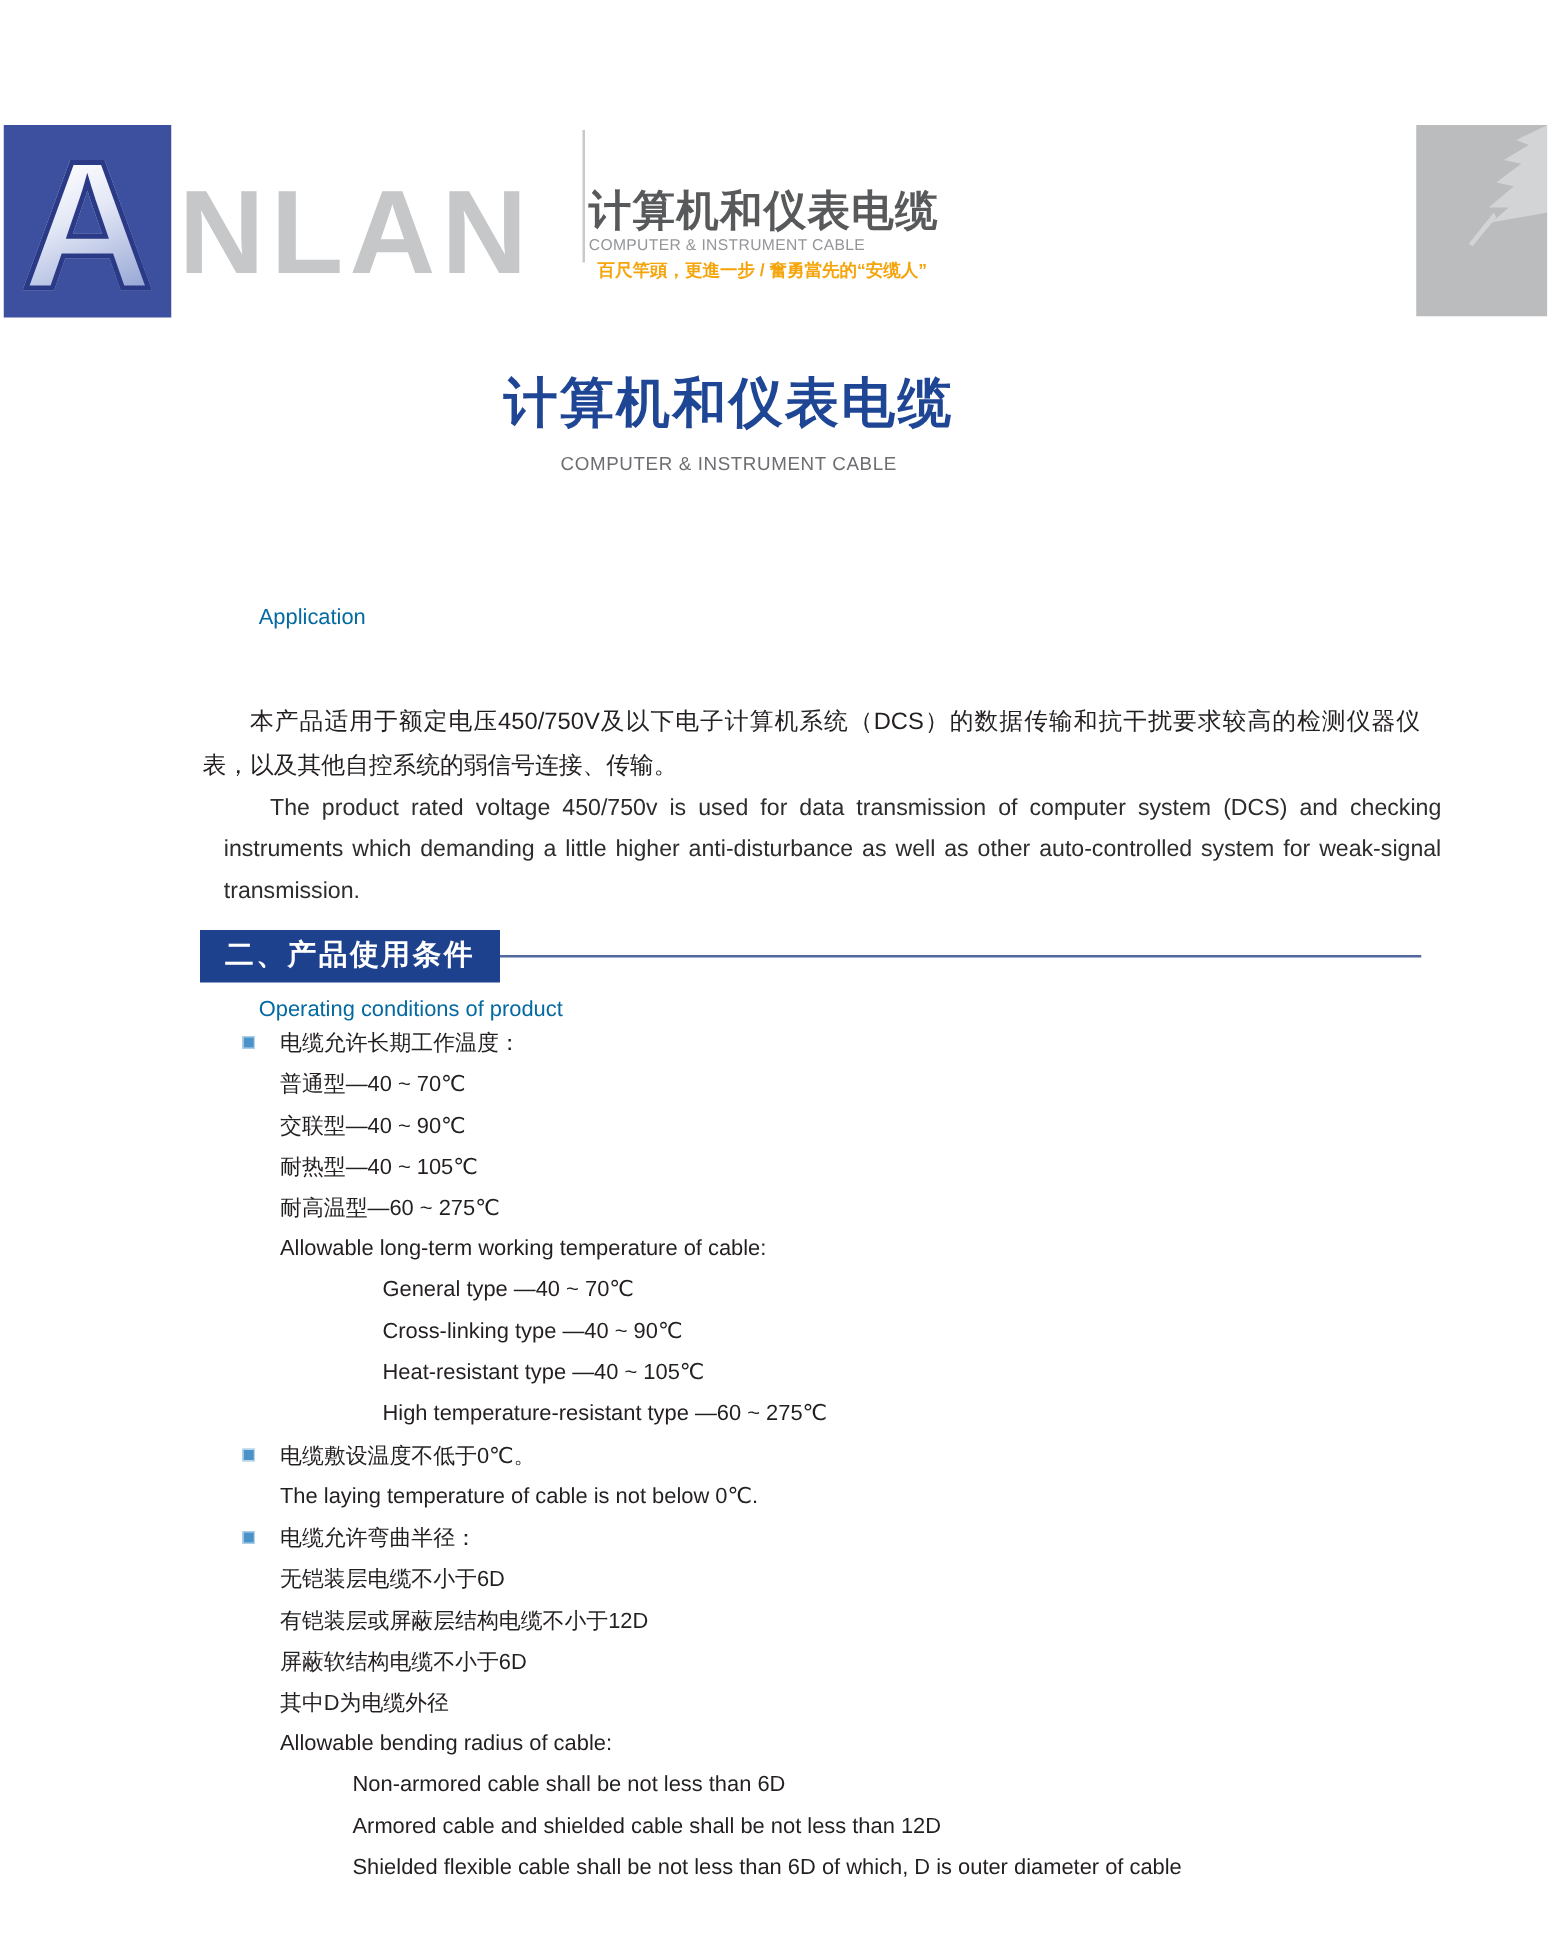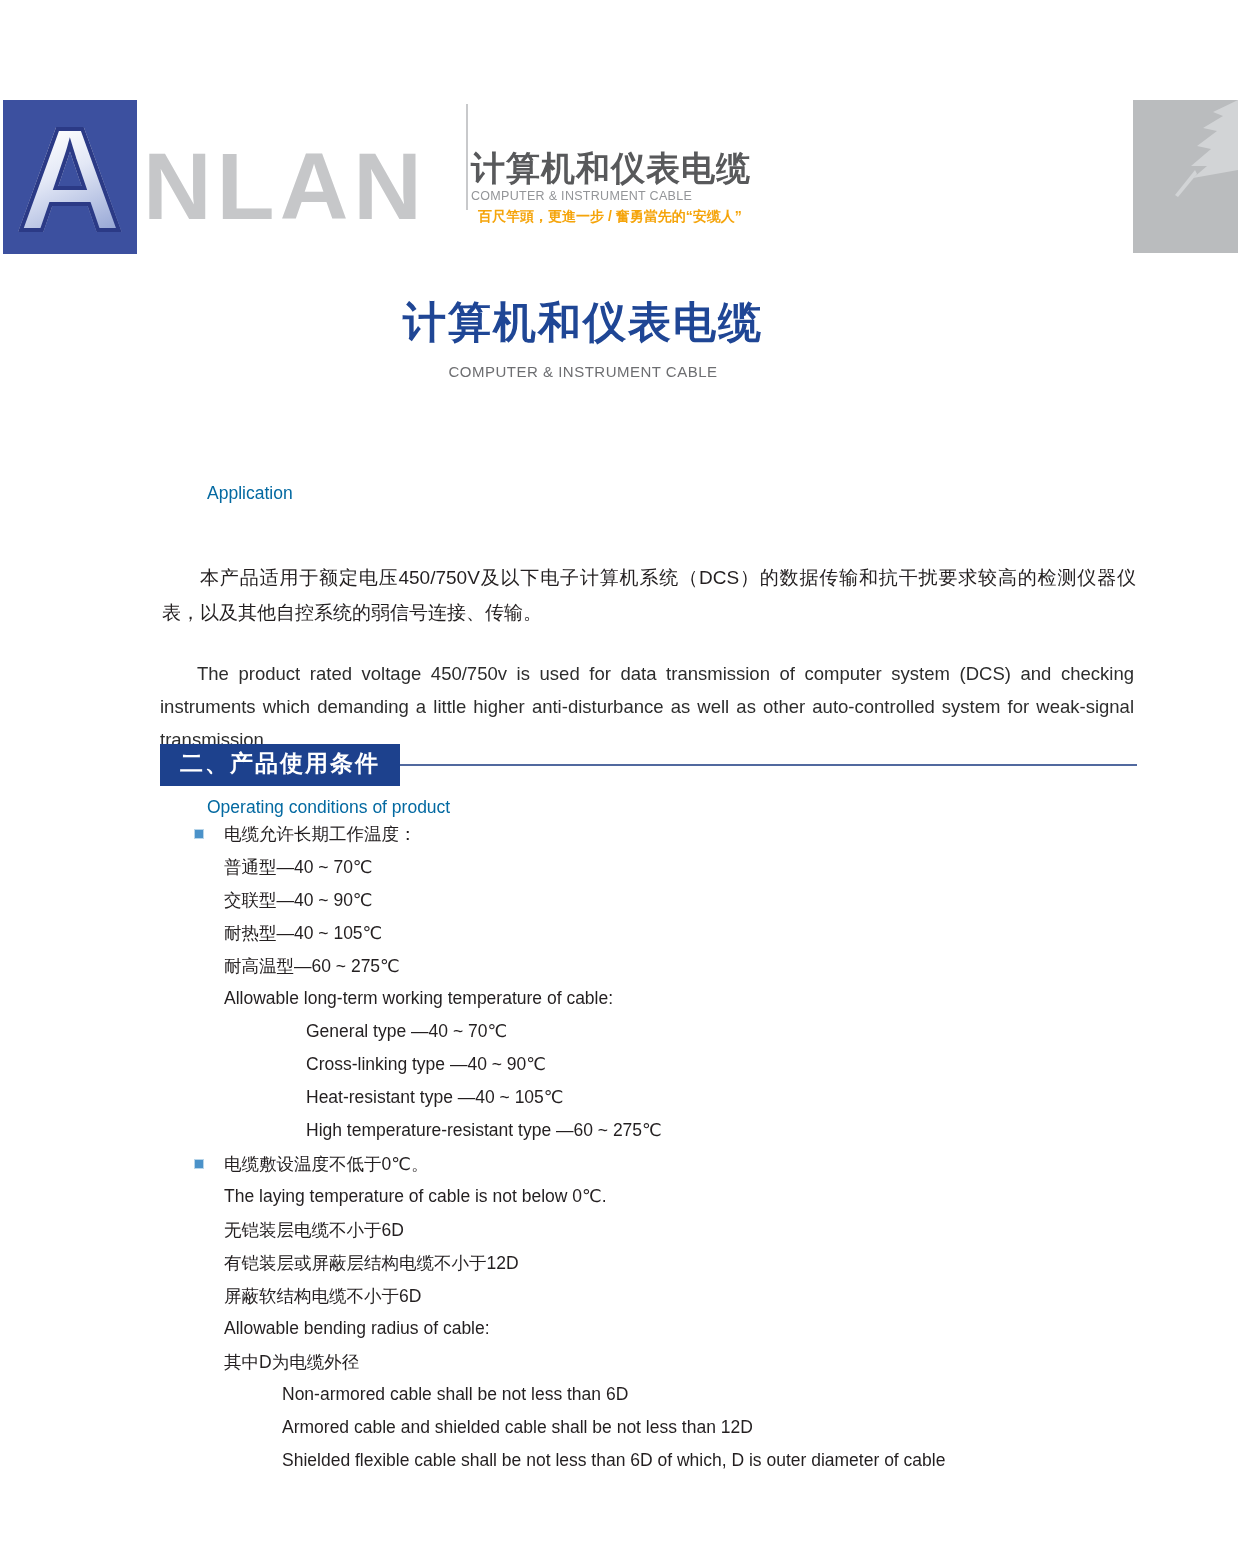--- a/index.html
+++ b/index.html
@@ -50,22 +50,22 @@
   .sec-sub{ margin-top:11px; padding-left:47px; font-size:17.5px; color:#0369a1; }
   #sec1{ top:472px; }
   #sec2{ top:744px; }
 
   
   .para-cn{
     position:absolute; left:162px; top:560px; width:974px;
     font-size:19px; line-height:35px; text-indent:2em; text-align:justify; color:#231f20;
   }
   .para-en{
-    position:absolute; left:160px; top:629px; width:974px;
-    font-size:18.5px; line-height:33px; text-indent:2em; text-align:justify; color:#2d2d2d;margin-top:28px;
+    position:absolute; left:179px; top:629px; width:974px;
+    font-size:18.5px; line-height:33px; text-indent:2em; text-align:justify; color:#2d2d2d;
   }
 
   
   .cond-list{ position:absolute; left:176px; top:817px; width:977px; }
   .cond-row{
     position:relative; height:33px; display:flex; align-items:center;
     font-size:17.5px; color:#231f20; padding-left:48px; white-space:nowrap;
   }
   .cond-row.indent-1{ padding-left:130px;text-align:center; }
   .cond-row.indent-2{ padding-left:106px; }
@@ -146,34 +146,38 @@
       <div class="cond-row indent-1">
         <span>High temperature-resistant type —60 ~ 275℃</span>
       </div>
       <div class="cond-row indent-0 has-bullet">
         <span class="bullet"></span>
         <span>电缆敷设温度不低于0℃。</span>
       </div>
       <div class="cond-row indent-0">
         <span>The laying temperature of cable is not below 0℃.</span>
       </div>
+      <div class="cond-row indent-0 has-bullet">
+        <span class="bullet"></span>
+        <span>电缆允许弯曲半径：</span>
+      </div>
       <div class="cond-row indent-0">
         <span>无铠装层电缆不小于6D</span>
       </div>
       <div class="cond-row indent-0">
         <span>有铠装层或屏蔽层结构电缆不小于12D</span>
       </div>
       <div class="cond-row indent-0">
         <span>屏蔽软结构电缆不小于6D</span>
       </div>
       <div class="cond-row indent-0">
-        <span>Allowable bending radius of cable:</span>
+        <span>其中D为电缆外径</span>
       </div>
       <div class="cond-row indent-0">
-        <span>其中D为电缆外径</span>
+        <span>Allowable bending radius of cable:</span>
       </div>
       <div class="cond-row indent-2">
         <span>Non-armored cable shall be not less than 6D</span>
       </div>
       <div class="cond-row indent-2">
         <span>Armored cable and shielded cable shall be not less than 12D</span>
       </div>
       <div class="cond-row indent-2">
         <span>Shielded flexible cable shall be not less than 6D of which, D is outer diameter of cable</span>
       </div>

